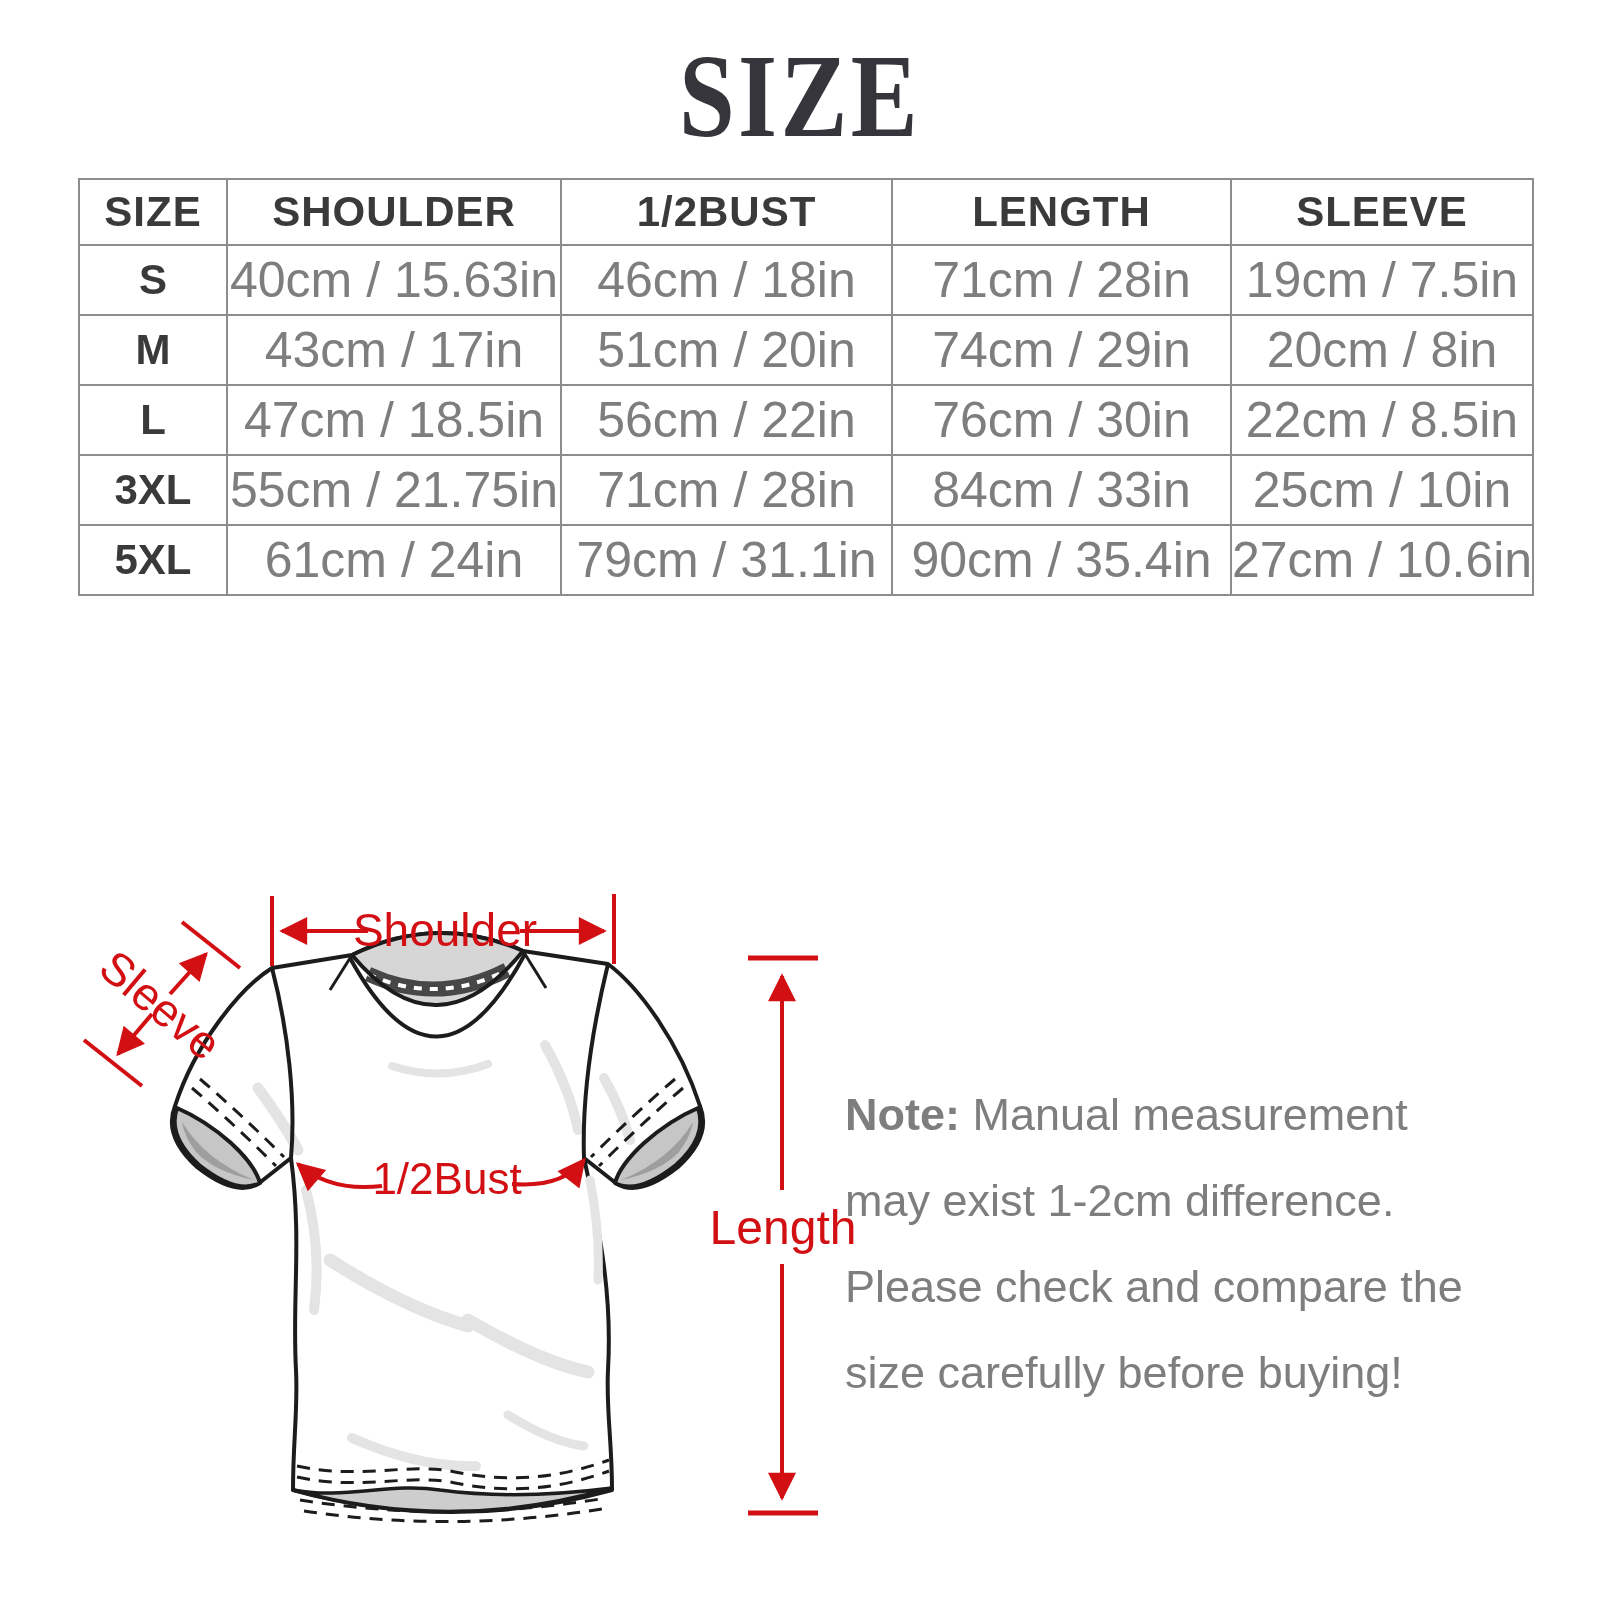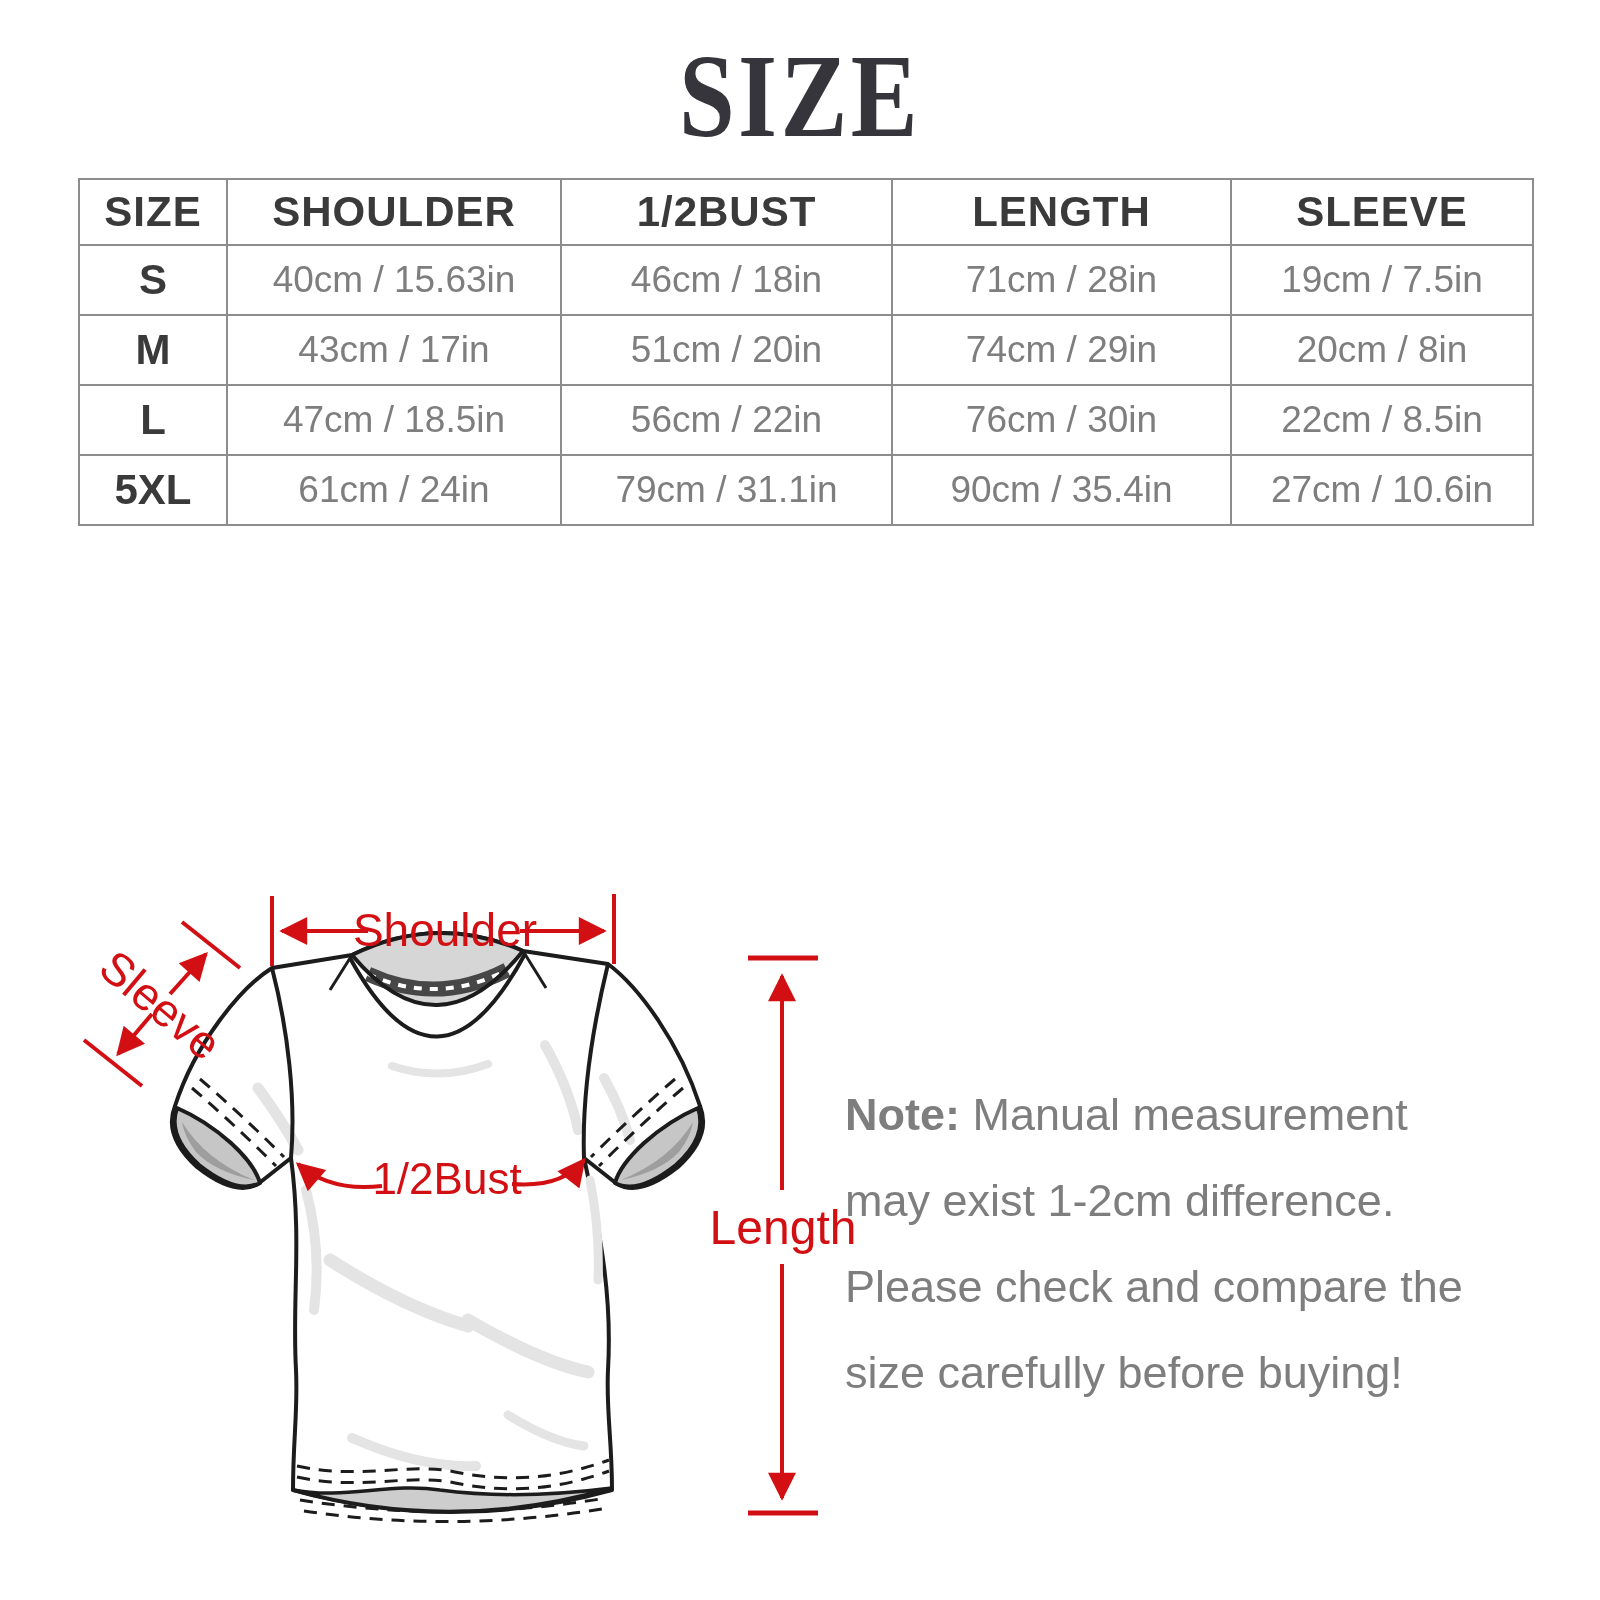--- a/index.html
+++ b/index.html
@@ -8,21 +8,21 @@
 
   .title{position:absolute;left:0;top:38px;width:100%;text-align:center;
          font-family:"Liberation Serif",serif;font-weight:bold;font-size:118px;line-height:1.0;
          letter-spacing:4px;color:#35353b;transform:scaleX(.85);}
 
   table.size-table{position:absolute;left:78px;top:178px;width:1454px;
                    border-collapse:collapse;table-layout:fixed;}
   .size-table th,.size-table td{border:2px solid #8d8d8d;text-align:center;vertical-align:middle;
                    padding:0;overflow:hidden;white-space:nowrap;}
   .size-table th{height:64px;font-size:42px;font-weight:bold;color:#3a3a3a;letter-spacing:1px;}
-  .size-table td{height:68px;font-size:37px;font-weight:normal;color:#7e7e7e;}
+  .size-table td{height:68px;font-size:50px;font-weight:normal;color:#7e7e7e;}
   .size-table td.size-col{font-size:42px;font-weight:bold;color:#3a3a3a;}
 
   .diagram-svg{position:absolute;left:0;top:840px;}
 
   .note{position:absolute;left:845px;top:1072px;width:620px;
         font-size:45px;line-height:86px;color:#7e7e7e;}
   .note-bold{font-weight:bold;}
 
   .red-label{font-family:"Liberation Sans",sans-serif;font-weight:normal;}
 </style>
@@ -64,20 +64,27 @@
           <td>51cm / 20in</td>
           <td>74cm / 29in</td>
           <td>20cm / 8in</td>
         </tr>
         <tr>
           <td class="size-col">L</td>
           <td>47cm / 18.5in</td>
           <td>56cm / 22in</td>
           <td>76cm / 30in</td>
           <td>22cm / 8.5in</td>
+        </tr>
+        <tr>
+          <td class="size-col">3XL</td>
+          <td>55cm / 21.75in</td>
+          <td>71cm / 28in</td>
+          <td>84cm / 33in</td>
+          <td>25cm / 10in</td>
         </tr>
         <tr>
           <td class="size-col">5XL</td>
           <td>61cm / 24in</td>
           <td>79cm / 31.1in</td>
           <td>90cm / 35.4in</td>
           <td>27cm / 10.6in</td>
         </tr>
       </tbody>
   </table>

